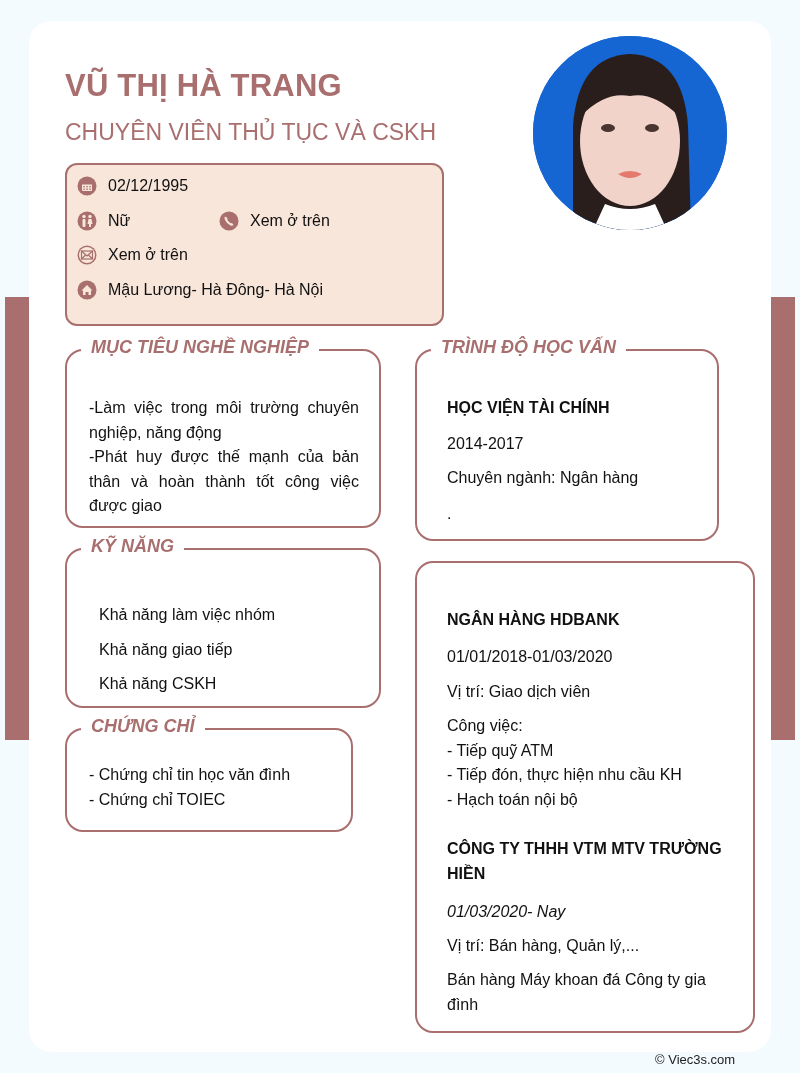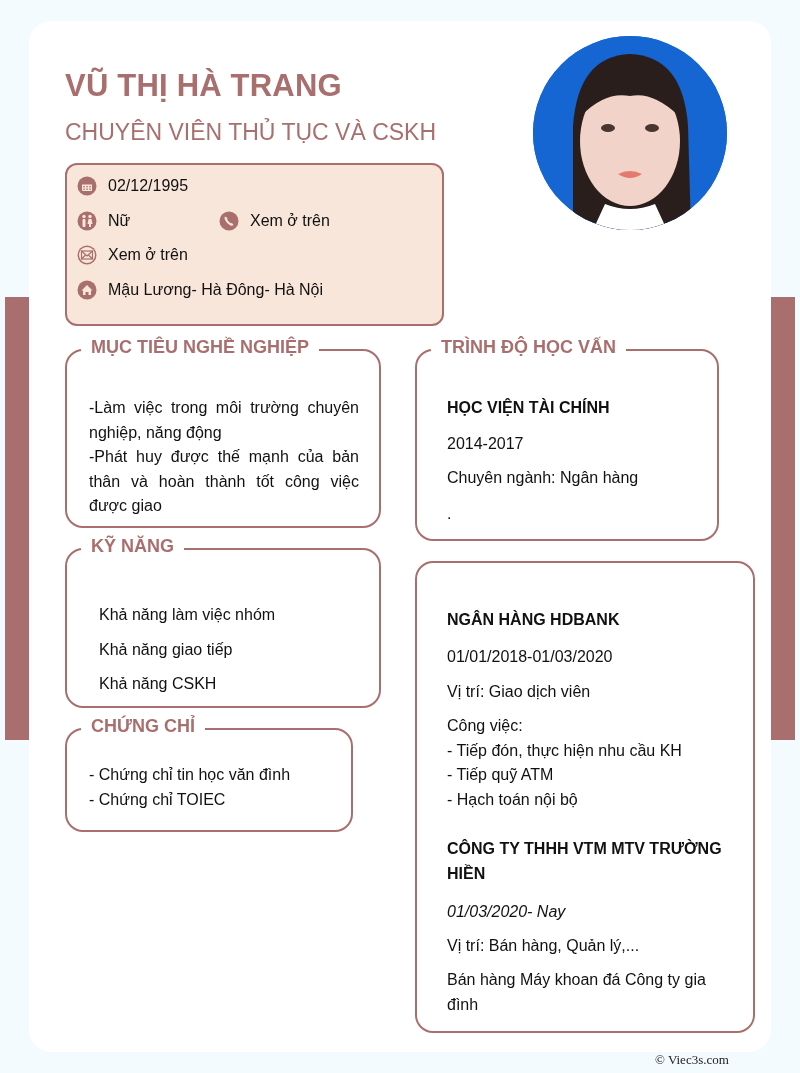--- a/index.html
+++ b/index.html
@@ -37,28 +37,28 @@
     position: absolute; left: 65px; top: 163px; width: 379px; height: 163px;
     background: #f8e6da; border: 2px solid #a86f6e; border-radius: 12px;
   }
   .c-row { position: absolute; display: flex; align-items: center; font-size: 16px; color: #111; }
   .c-icon { width: 20px; height: 20px; margin-right: 11px; display: inline-block; }
   .box {
     position: absolute; border: 2px solid #a86f6e; border-radius: 18px; background: #fff;
   }
   .box-title {
     position: absolute; top: -14px; left: 14px; background: #fff; padding: 0 10px;
-    font-size: 18px; font-weight: bold; color: #a86f6e; white-space: nowrap;
+    font-size: 18px; font-weight: bold; color: #a86f6e; white-space: nowrap; font-style: italic;
   }
   .box-text { position: absolute; font-size: 16px; color: #111; line-height: 24.5px; }
   .bold { font-weight: bold; }
   .justify { text-align: justify; text-align-last: left; }
   .footer {
     position: absolute; left: 655px; top: 1052px;
-    font-family: Liberation Serif, serif; font-size: 13px; color: #222;
+    font-family: Liberation Sans, sans-serif; font-size: 13px; color: #222;
   }
 </style>
 </head>
 <body>
 
 <div class="side-band left"></div>
 <div class="side-band right"></div>
 
 <div class="paper"></div>
 
@@ -178,22 +178,22 @@
   <div class="box-text" style="left:30px; top:151px;">.</div>
 </div>
 
 <div class="box" style="left:415px; top:561px; width:340px; height:472px;">
 
   <div class="box-text bold" style="left:30px; top:45px;">NGÂN HÀNG HDBANK</div>
   <div class="box-text" style="left:30px; top:82px;">01/01/2018-01/03/2020</div>
   <div class="box-text" style="left:30px; top:117px;">Vị trí: Giao dịch viên</div>
   <div class="box-text" style="left:30px; top:151px;">
     <div>Công việc:</div>
+    <div>- Tiếp quỹ ATM</div>
     <div>- Tiếp đón, thực hiện nhu cầu KH</div>
-    <div>- Tiếp quỹ ATM</div>
     <div>- Hạch toán nội bộ</div>
   </div>
 
   <div class="box-text bold" style="left:30px; top:274px; width:290px;">CÔNG TY THHH VTM MTV TRƯỜNG HIỀN</div>
   <div class="box-text" style="left:30px; top:337px;font-style:italic;">01/03/2020- Nay</div>
   <div class="box-text" style="left:30px; top:371px;">Vị trí: Bán hàng, Quản lý,...</div>
   <div class="box-text" style="left:30px; top:405px; width:260px;">Bán hàng Máy khoan đá Công ty gia đình</div>
 </div>
 
 <div class="footer">© Viec3s.com</div>

